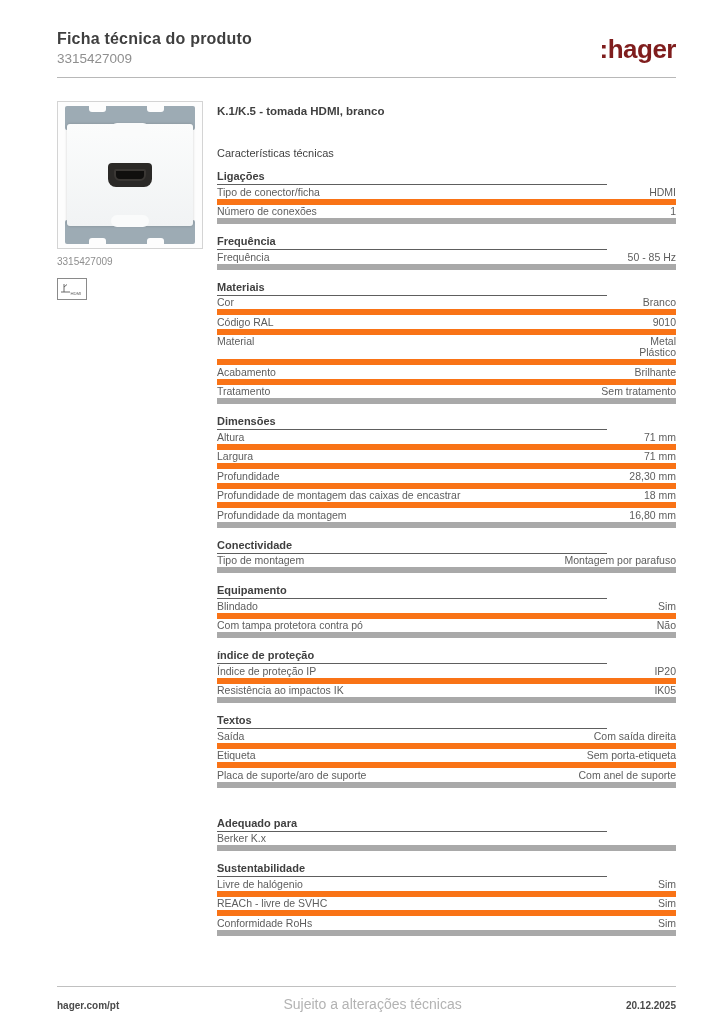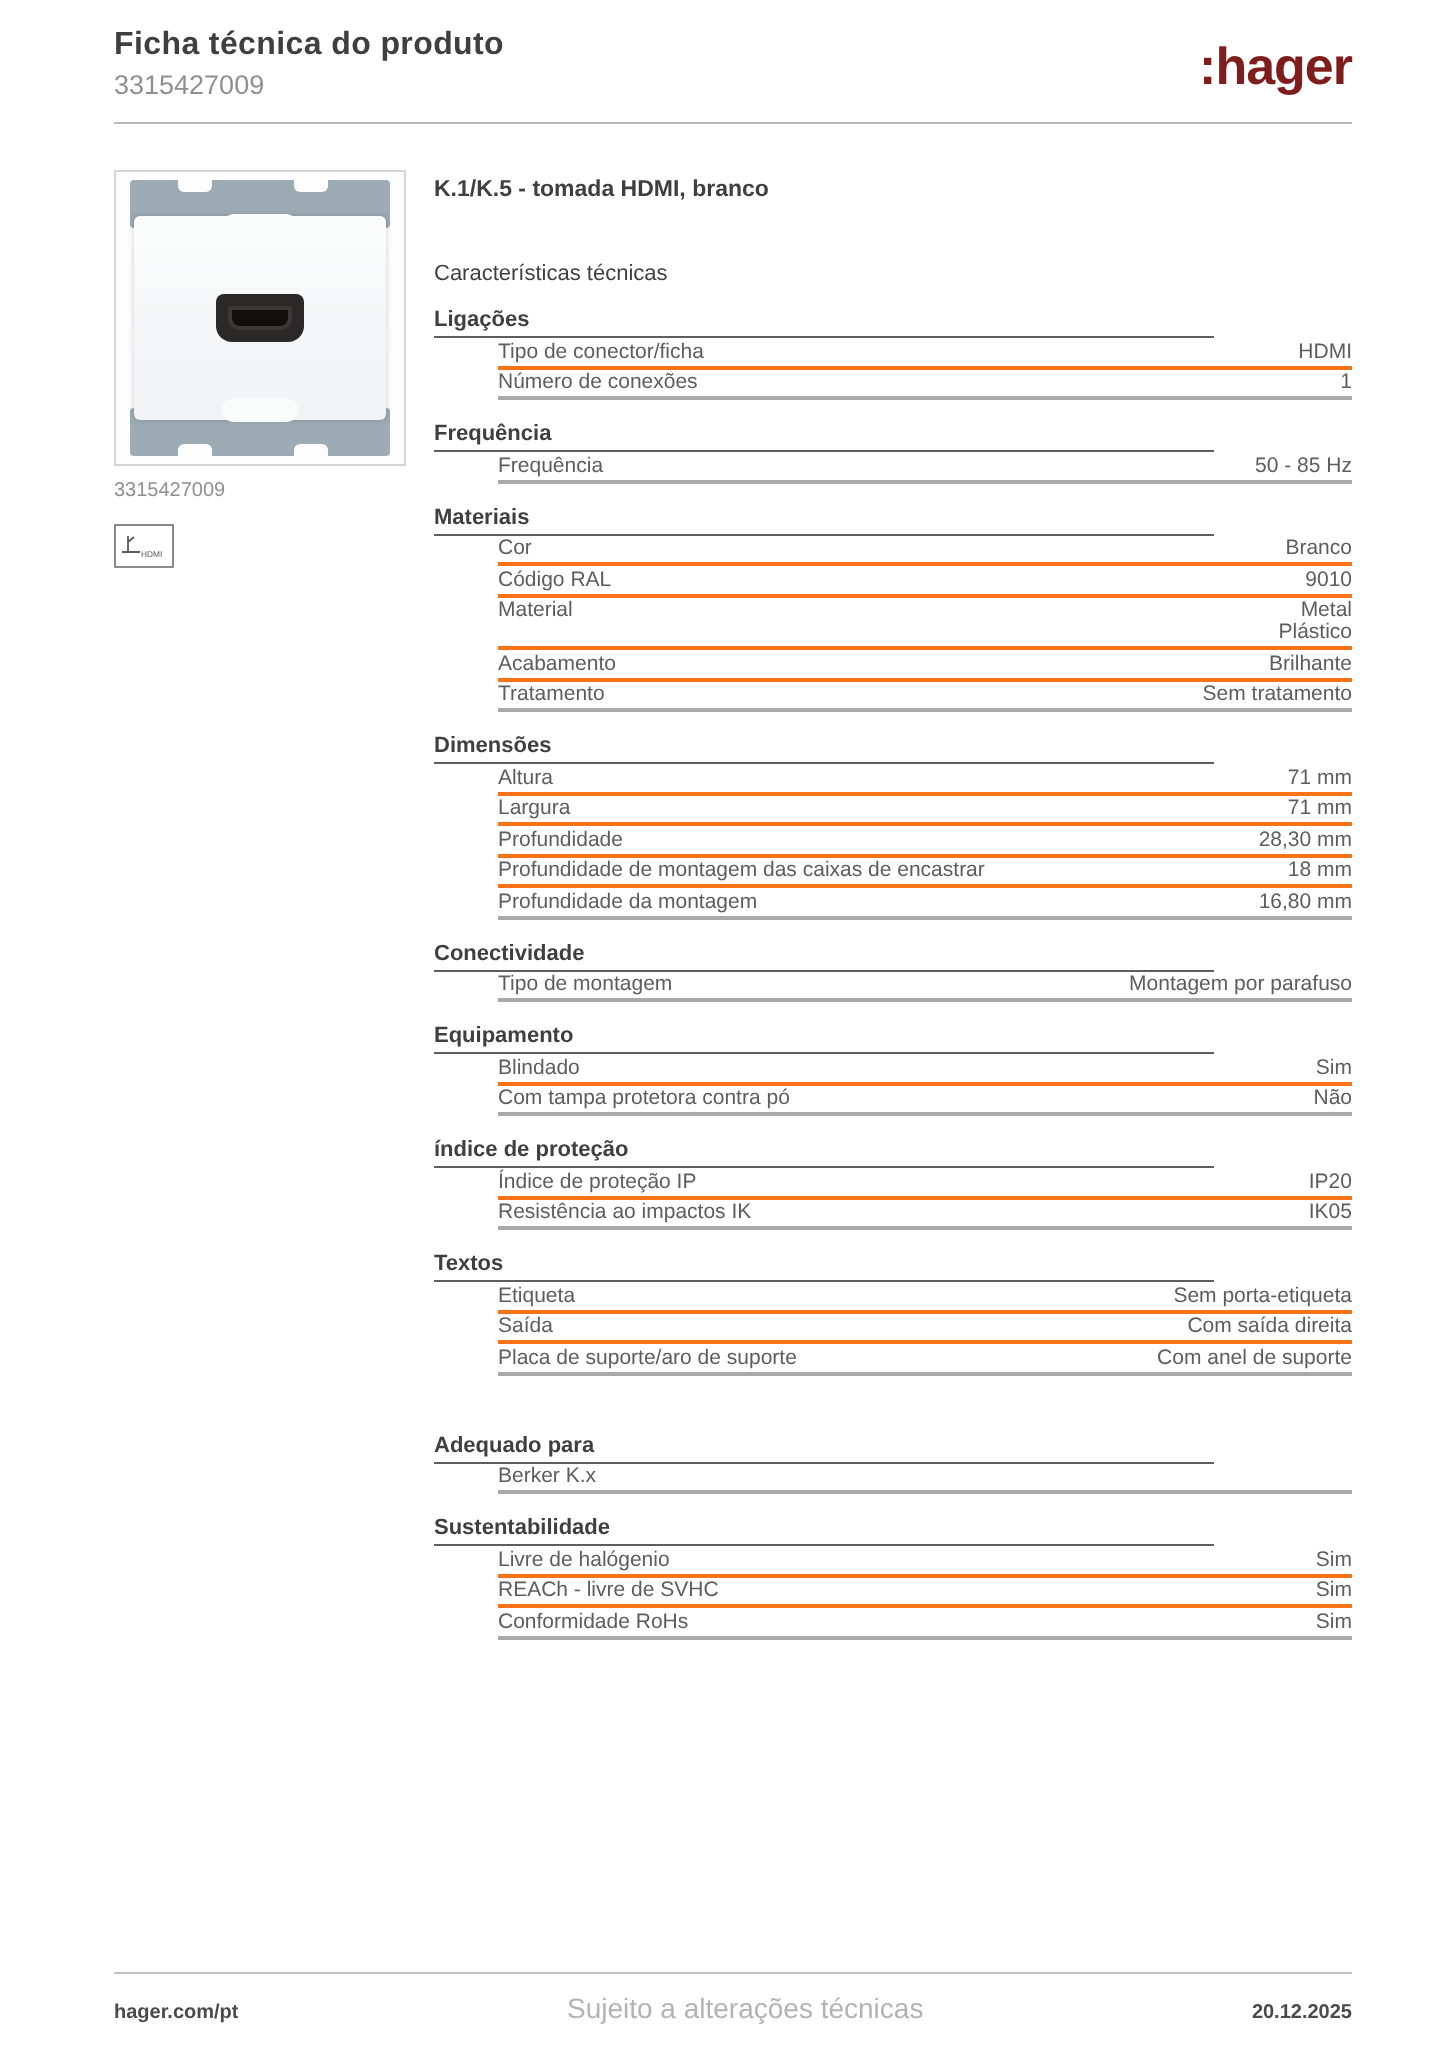--- a/index.html
+++ b/index.html
@@ -2,21 +2,21 @@
 <html><head>
 <meta charset="utf-8">
 <style>
   * { margin:0; padding:0; box-sizing:border-box; }
   html,body { background:#ffffff; }
   body { font-family:"Liberation Sans", sans-serif; }
   .page { position:relative; width:724px; height:1024px; background:#ffffff; overflow:hidden; }
 
   
   .header { display:flex; justify-content:space-between; align-items:flex-start;
-            margin:0 48px 0 57px; padding-top:14px; }
+            margin:16px 48px 0 57px; padding-top:14px; }
   .header-title { font-size:16px; font-weight:bold; color:#3f3f3f; letter-spacing:0.2px; }
   .header-sub { font-size:13.5px; color:#8f8f8f; margin-top:3px; }
   .logo { font-size:26px; font-weight:bold; color:#189cd8; letter-spacing:-0.5px; line-height:1; margin-top:6px; }
   .header-rule { border-top:1px solid #b8b8b8; margin:11px 48px 0 57px; }
 
   
   .main { display:flex; margin:23px 48px 0 57px; }
   .left-col { width:146px; flex-shrink:0; }
   .image-box { position:relative; width:146px; height:148px; border:1px solid #d4d4d4; background:#fdfdfd; overflow:hidden; }
   .metal-strip { position:absolute; left:7px; right:7px; height:24px; background:#9dabb4; border-radius:2px; }
@@ -44,22 +44,22 @@
 
   .right-col { flex:1; margin-left:14px; padding-top:4px; }
   .product-title { font-size:11.5px; font-weight:bold; color:#3f3f3f; }
   .char-heading { font-size:11px; font-weight:normal; color:#3f3f3f; margin-top:30px; }
 
   .section { margin-top:11px; }
   .section.gap-large { margin-top:29px; }
   .section-title { font-size:11px; font-weight:bold; color:#3f3f3f; line-height:12px; padding-bottom:2px; }
   .section-rule { height:1px; background:#5e5e5e; width:85%; }
   .row { display:flex; justify-content:space-between; align-items:flex-start;
-         padding:1.5px 0 1px; border-bottom:2px solid #f97316;
-         font-size:10.5px; line-height:1.05; color:#5d5d5d;margin-left:32px; }
+         padding:1.5px 0 1px; border-bottom:6px solid #f97316;
+         font-size:10.5px; line-height:1.05; color:#5d5d5d; }
   .row:last-child { border-bottom-color:#a9a9a9; }
   .row .label { padding-right:14px; }
   .row .value { margin-left:auto; text-align:right; white-space:pre-line; flex-shrink:0; }
 
   
   .footer { position:absolute; left:57px; right:48px; bottom:12px;
             border-top:1px solid #c0c0c0; padding-top:9px;
             display:flex; justify-content:space-between; align-items:baseline; }
   .footer-left, .footer-right { font-size:10px; font-weight:bold; color:#4a4a4a; }
   .footer-center { font-size:14px; color:#b3b3b3; }
@@ -209,26 +209,26 @@
             </div>
             <div class="row">
               <span class="label">Resistência ao impactos IK</span>
               <span class="value">IK05</span>
             </div>
           </div>
           <div class="section">
             <div class="section-title">Textos</div>
             <div class="section-rule"></div>
             <div class="row">
+              <span class="label">Saída</span>
+              <span class="value">Com saída direita</span>
+            </div>
+            <div class="row">
               <span class="label">Etiqueta</span>
               <span class="value">Sem porta-etiqueta</span>
-            </div>
-            <div class="row">
-              <span class="label">Saída</span>
-              <span class="value">Com saída direita</span>
             </div>
             <div class="row">
               <span class="label">Placa de suporte/aro de suporte</span>
               <span class="value">Com anel de suporte</span>
             </div>
           </div>
           <div class="section gap-large">
             <div class="section-title">Adequado para</div>
             <div class="section-rule"></div>
             <div class="row">

